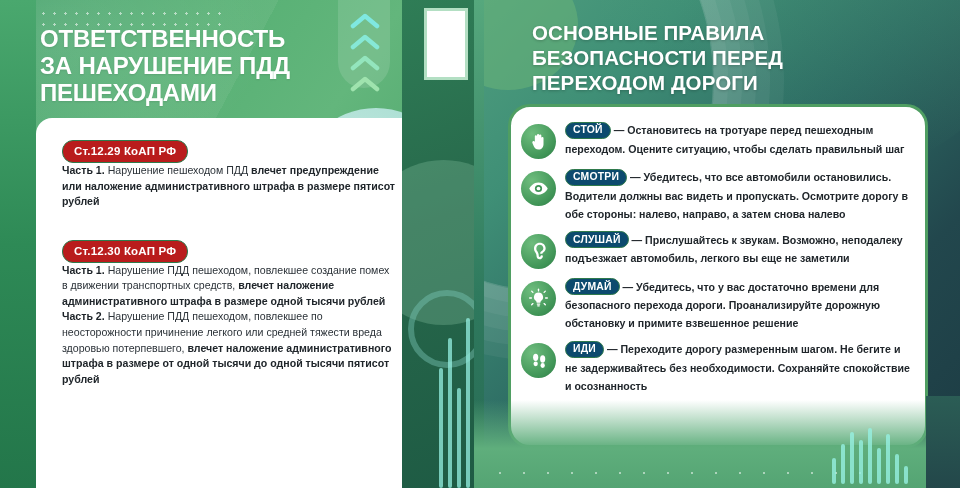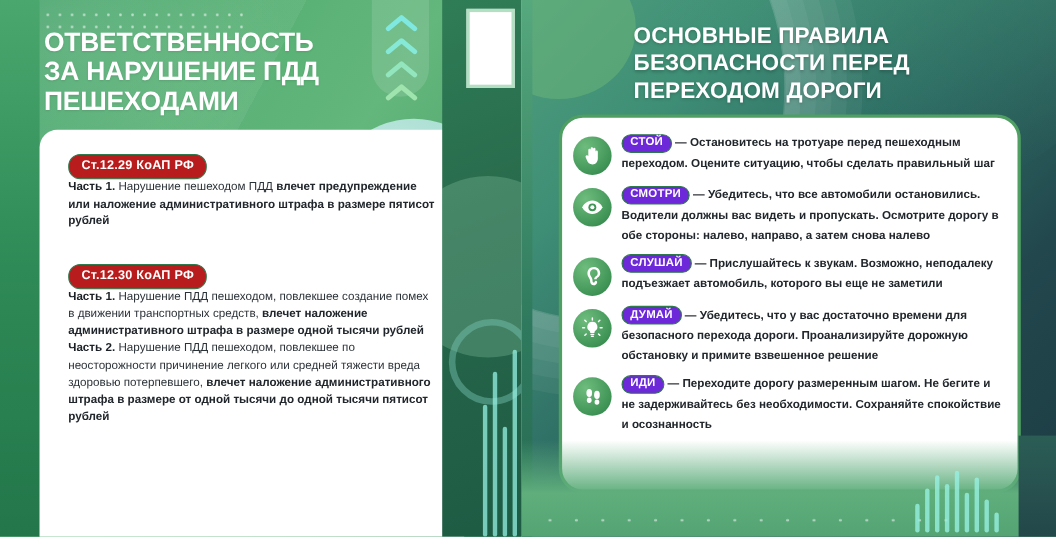--- a/index.html
+++ b/index.html
@@ -159,42 +159,41 @@
   .pr-corner {
     position: absolute; right: 0; bottom: 0; width: 34px; height: 92px;
     background: linear-gradient(180deg, #2b5d55, #23474a);
   }
 
   .title-right {
     position: absolute; left: 58px; top: 20px; width: 380px;
     color: #ffffff; font-size: 20.5px; font-weight: bold;
     line-height: 1.22; letter-spacing: 0.1px;
     text-shadow: 0 1px 3px rgba(0,0,0,0.22);
-    margin-left: 44px;
   }
 
   .card-right {
     position: absolute; left: 34px; top: 104px;
     width: 420px; height: 344px;
     background: #ffffff;
     border: 3px solid #4f9e62;
     border-radius: 22px;
     padding: 12px 14px 10px 10px;
   }
   .rule-list { display: flex; flex-direction: column; gap: 7px; }
   .rule { display: flex; gap: 9px; align-items: flex-start; }
   .rule-icon {
     flex: 0 0 auto; width: 35px; height: 35px; border-radius: 50%;
     background: radial-gradient(circle at 32% 28%, #6fbd7e, #3f9456 70%, #317a46 100%);
     display: flex; align-items: center; justify-content: center;
     margin-top: 5px;
   }
   .rule-body { flex: 1 1 auto; padding-top: 1px; }
   .kw {
-    display: inline-block; background: #6d28d9; color: #ffffff;
+    display: inline-block; background: #0c4a6e; color: #ffffff;
     font-size: 10.4px; font-weight: bold;
     padding: 1.5px 7px 2.5px; border-radius: 9px;
     border: 1.5px solid #2f7a4c;
     vertical-align: 1px; letter-spacing: 0.2px;
   }
   .rule-text {
     font-size: 10.6px; line-height: 1.36; font-weight: bold; color: #20262b;
     display: inline;
     text-align: right;
   }
@@ -380,21 +379,21 @@
           </div>
         </div>
 
         <div class="rule">
           <div class="rule-icon">
             <svg width="20" height="20" viewBox="0 0 24 24">
               <path d="M13 2c-4.2 0-7 3.1-7 7 0 2.6 1 3.6 1.8 5 .8 1.4 1.2 2.2 1.2 4 0 2.3 1.7 4 3.8 4 2 0 3.4-1.3 3.8-3.1.2-.9-.4-1.6-1.2-1.7-.8-.1-1.4.4-1.6 1.1-.1.5-.4.8-1 .8-.7 0-1.1-.5-1.1-1.3 0-2.4-.6-3.7-1.5-5.2C9.3 11.4 8.8 10.7 8.8 9c0-2.6 1.7-4.5 4.2-4.5 2.4 0 4.2 1.8 4.2 4.3 0 1.5-.7 2.5-1.9 3.3-1.1.8-1.9 1.7-1.9 3.2h2.7c0-.6.3-1 .9-1.4 1.6-1.1 3-2.7 3-5.1 0-4-3-6.8-7-6.8z" fill="#ffffff"></path>
             </svg>
           </div>
           <div class="rule-body">
-            <p class="rule-p"><span class="kw">СЛУШАЙ</span><span class="rule-text"> — Прислушайтесь к звукам. Возможно, неподалеку подъезжает автомобиль, которого вы еще не заметили</span></p>
+            <p class="rule-p"><span class="kw">СЛУШАЙ</span><span class="rule-text"> — Прислушайтесь к звукам. Возможно, неподалеку подъезжает автомобиль, легкого вы еще не заметили</span></p>
           </div>
         </div>
 
         <div class="rule">
           <div class="rule-icon">
             <svg width="21" height="21" viewBox="0 0 24 24">
               <path d="M12 5.2a5.2 5.2 0 0 0-3.1 9.4c.6.5.9 1.1.9 1.8v.4h4.4v-.4c0-.7.3-1.3.9-1.8A5.2 5.2 0 0 0 12 5.2z" fill="#ffffff"></path>
               <rect x="9.9" y="17.6" width="4.2" height="1.5" rx=".7" fill="#ffffff"></rect>
               <rect x="10.4" y="19.6" width="3.2" height="1.5" rx=".7" fill="#ffffff"></rect>
               <g stroke="#ffffff" stroke-width="1.5" stroke-linecap="round">

